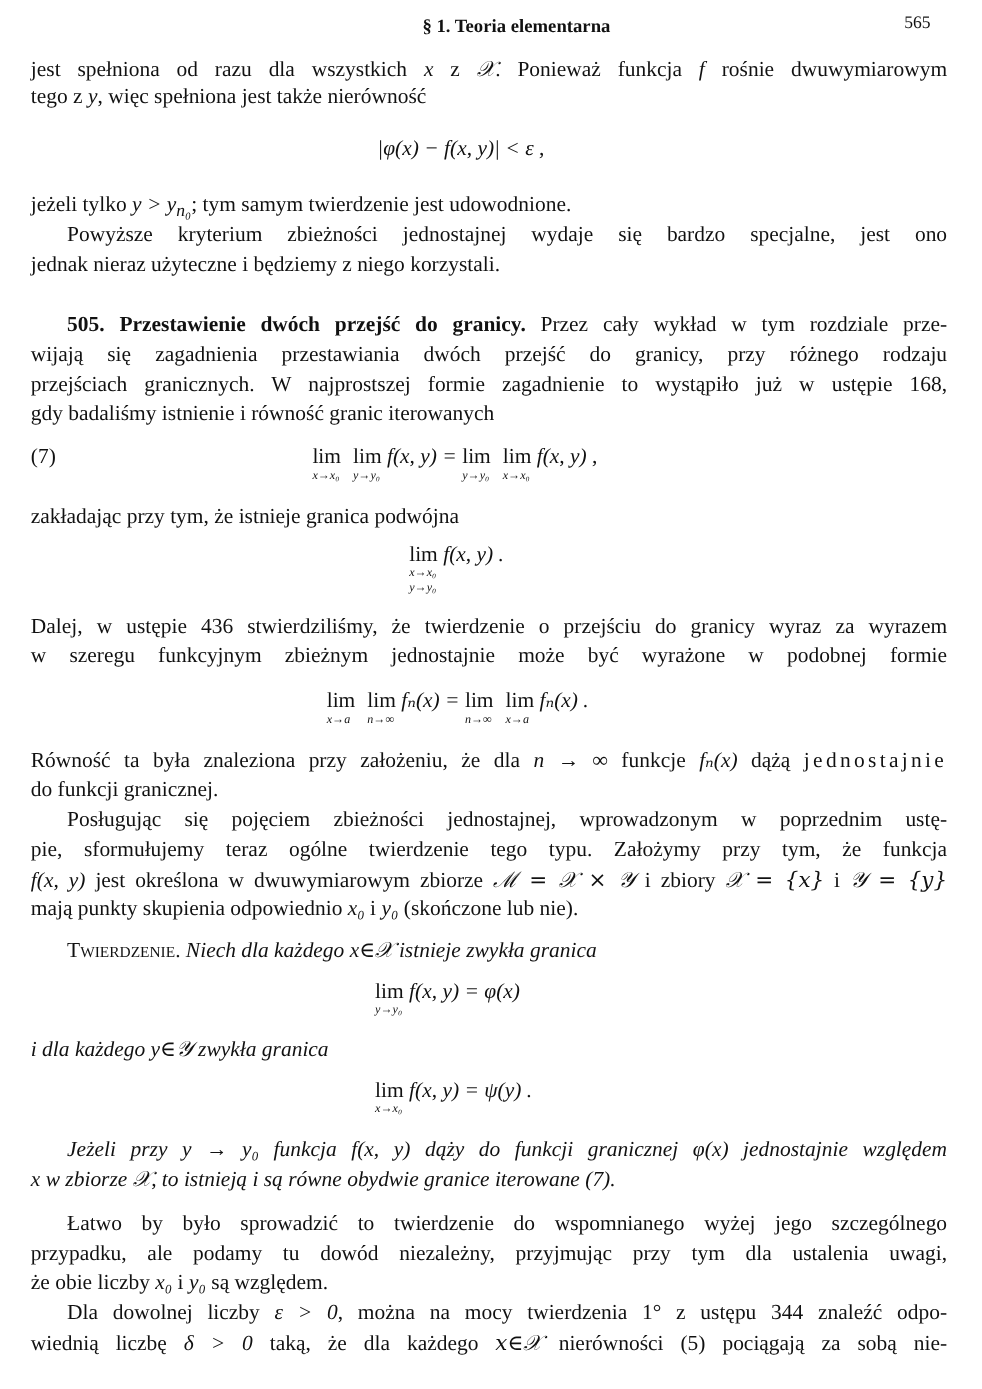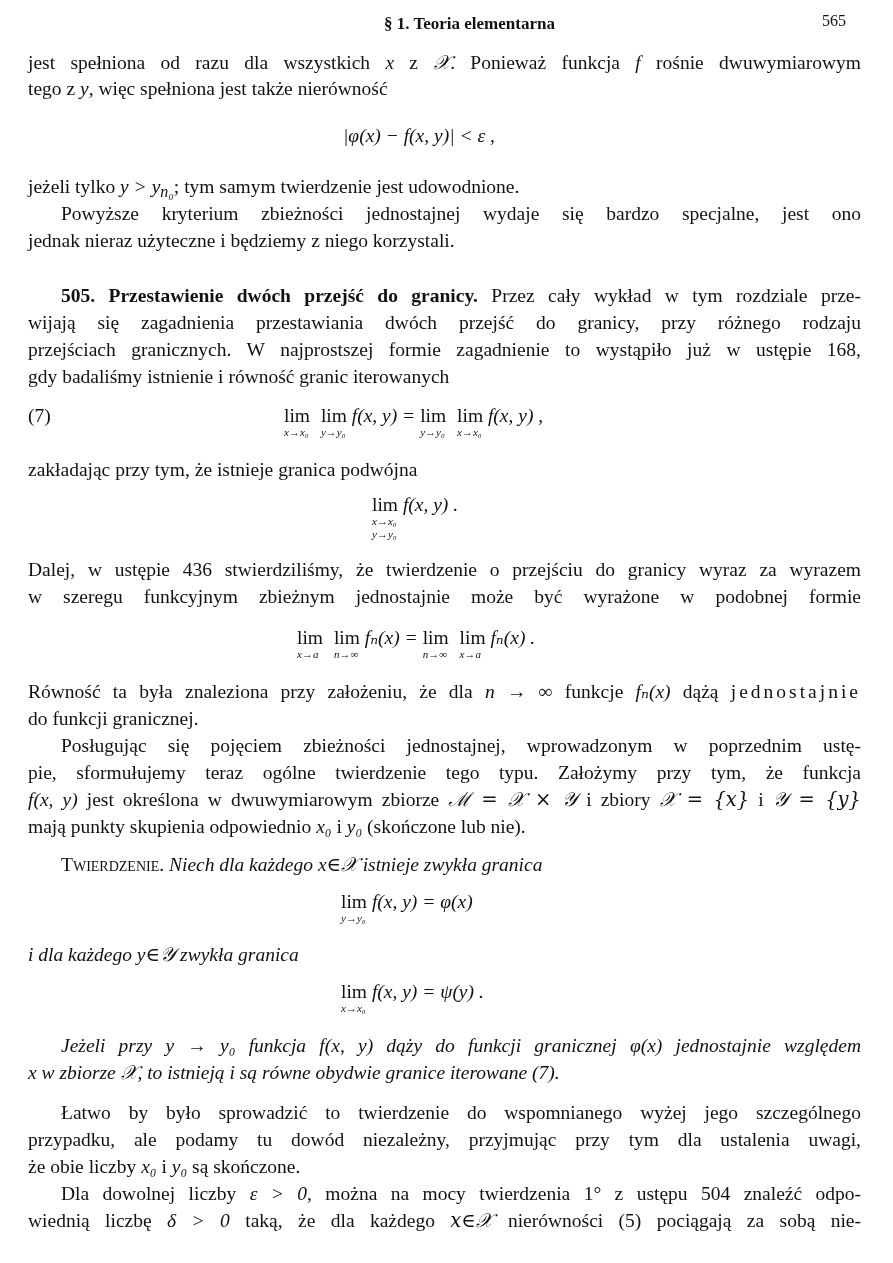--- a/index.html
+++ b/index.html
@@ -90,16 +90,16 @@
 
 <div class="formula" style="top:980px; left:341px;">
   <span class="lim"><span>lim</span><span class="sub">x→x₀</span></span><i> f(x, y) = ψ(y) .</i>
 </div>
 
 <div class="line just ind it" style="top:1033px;">Jeżeli przy y → y₀ funkcja f(x, y) dąży do funkcji granicznej φ(x) jednostajnie względem</div>
 <div class="line it" style="top:1060px;">x w zbiorze 𝒳, to istnieją i są równe obydwie granice iterowane (7).</div>
 
 <div class="line just ind" style="top:1100px;">Łatwo by było sprowadzić to twierdzenie do wspomnianego wyżej jego szczególnego</div>
 <div class="line just" style="top:1127px;">przypadku, ale podamy tu dowód niezależny, przyjmując przy tym dla ustalenia uwagi,</div>
-<div class="line" style="top:1154px;"><span>że obie liczby </span><i>x₀</i><span> i </span><i>y₀</i><span> są skończone.</span></div>
+<div class="line" style="top:1154px;"><span>że obie liczby </span><i>x₀</i><span> i </span><i>y₀</i><span> są względem.</span></div>
 
-<div class="line just ind" style="top:1181px;"><span>Dla dowolnej liczby </span><i>ε &gt; 0</i><span>, można na mocy twierdzenia 1° z ustępu 504 znaleźć odpo-</span></div>
+<div class="line just ind" style="top:1181px;"><span>Dla dowolnej liczby </span><i>ε &gt; 0</i><span>, można na mocy twierdzenia 1° z ustępu 344 znaleźć odpo-</span></div>
 <div class="line just" style="top:1208px;"><span>wiednią liczbę </span><i>δ &gt; 0</i><span> taką, że dla każdego </span><i class="script">x∈𝒳</i><span> nierówności (5) pociągają za sobą nie-</span></div>
 
 </body></html>

